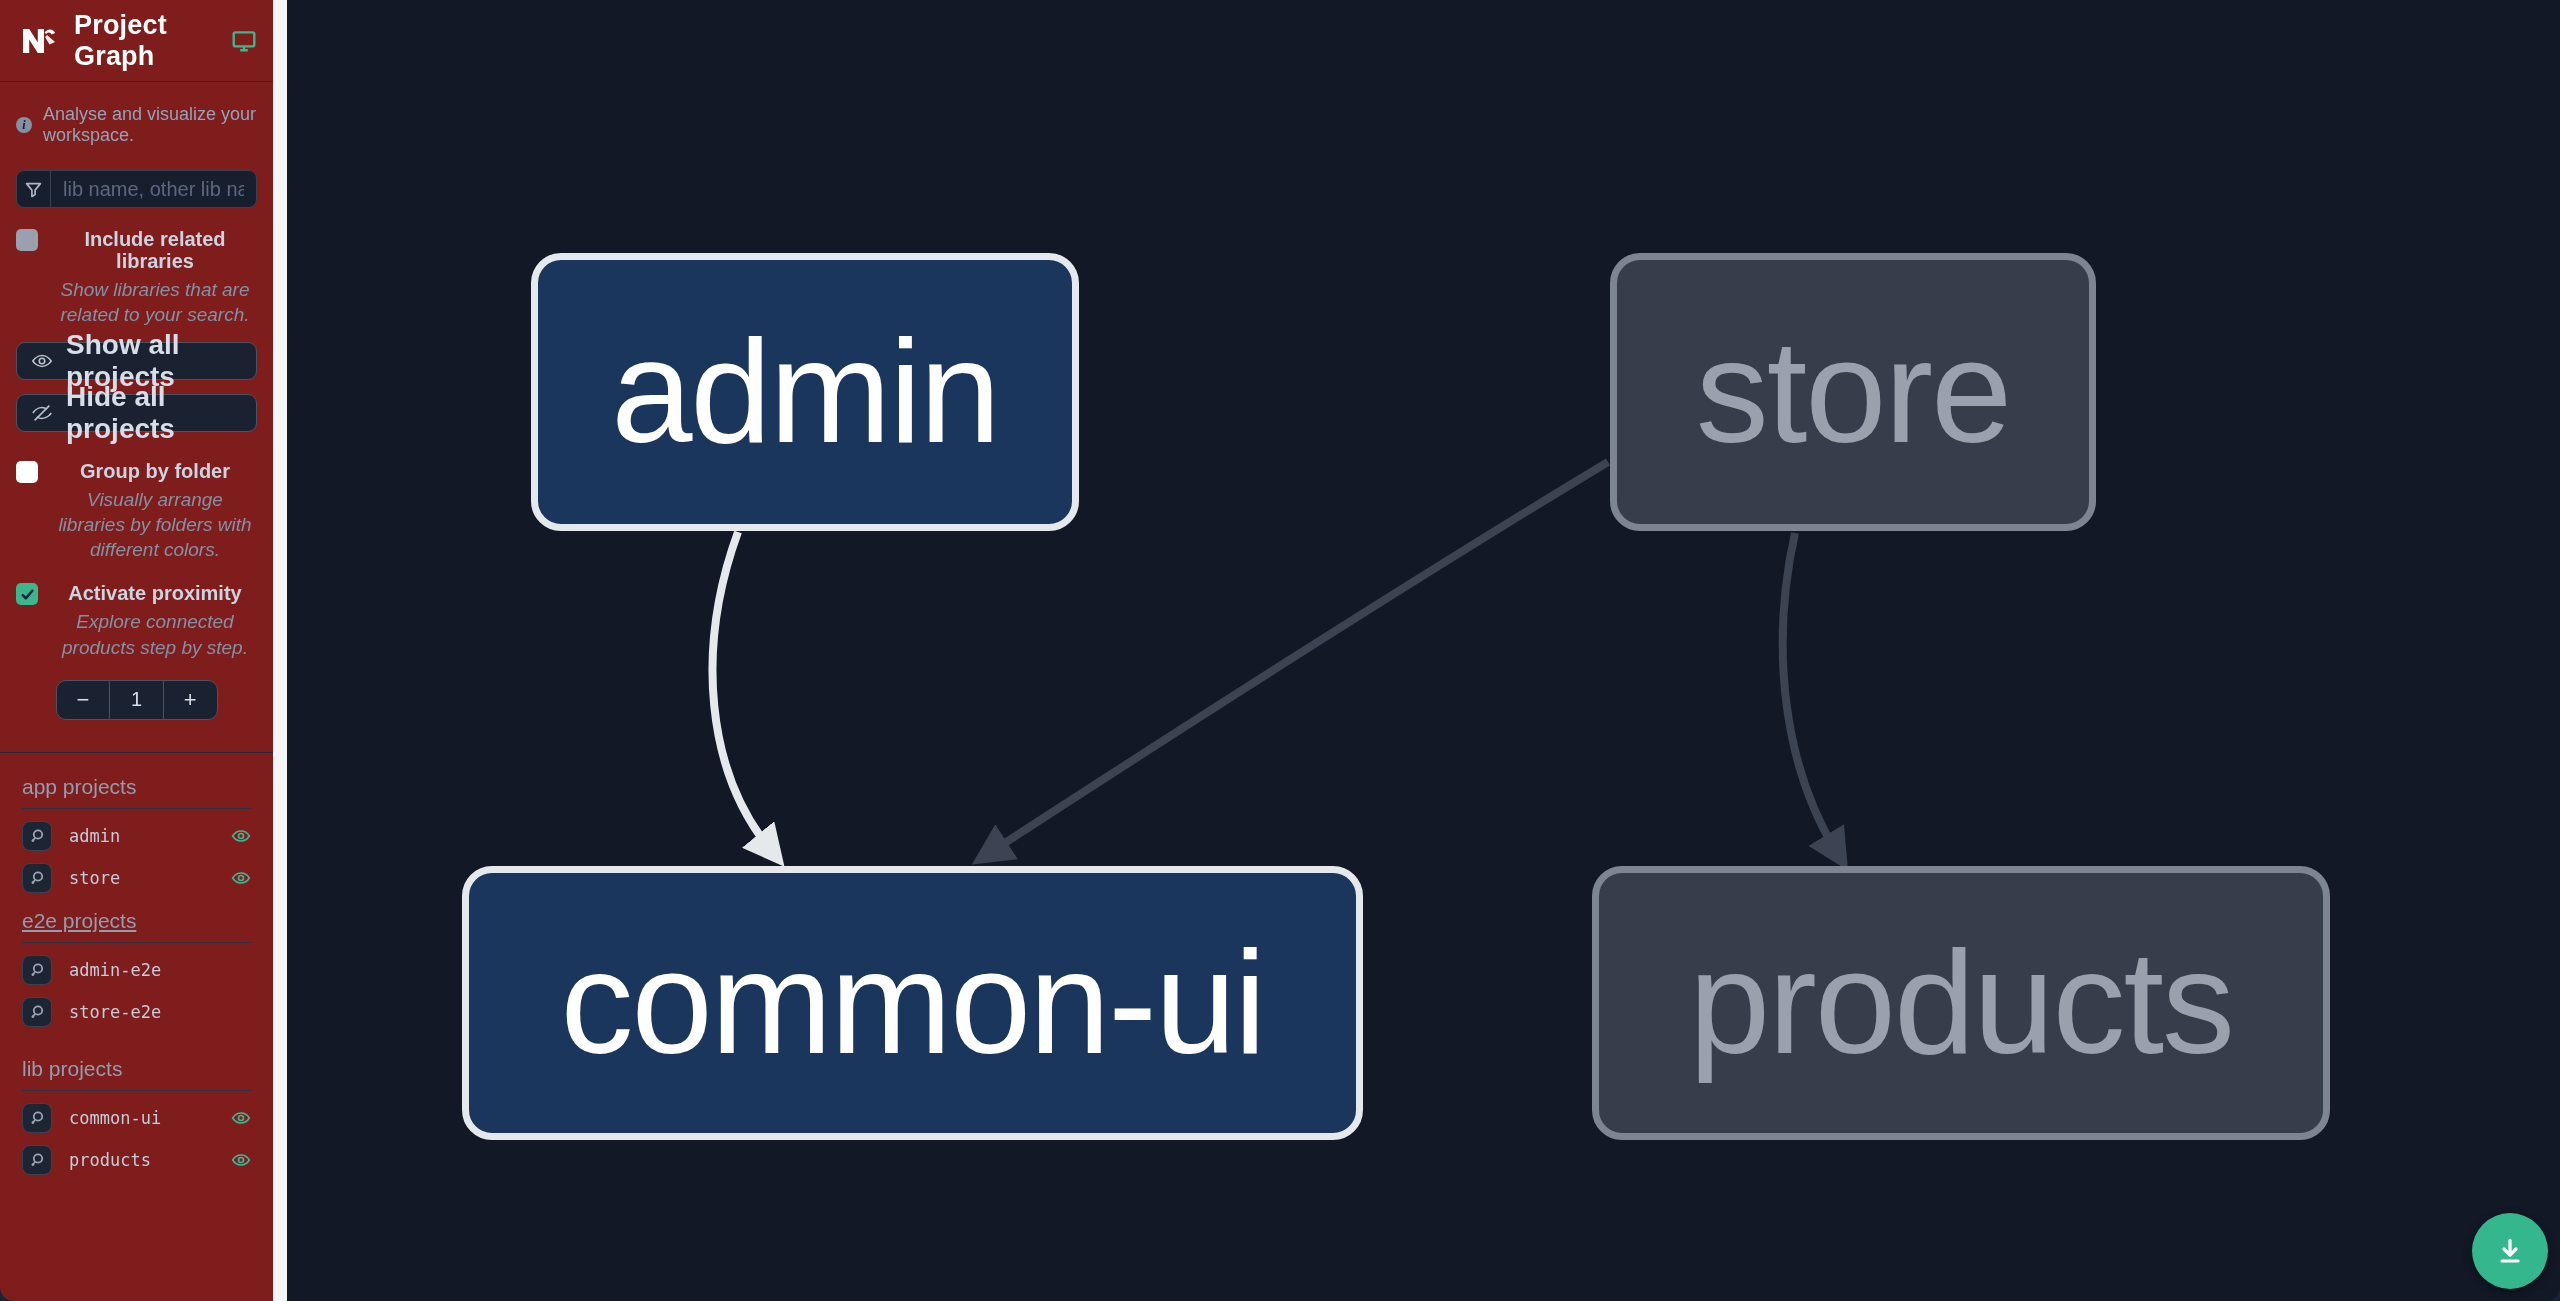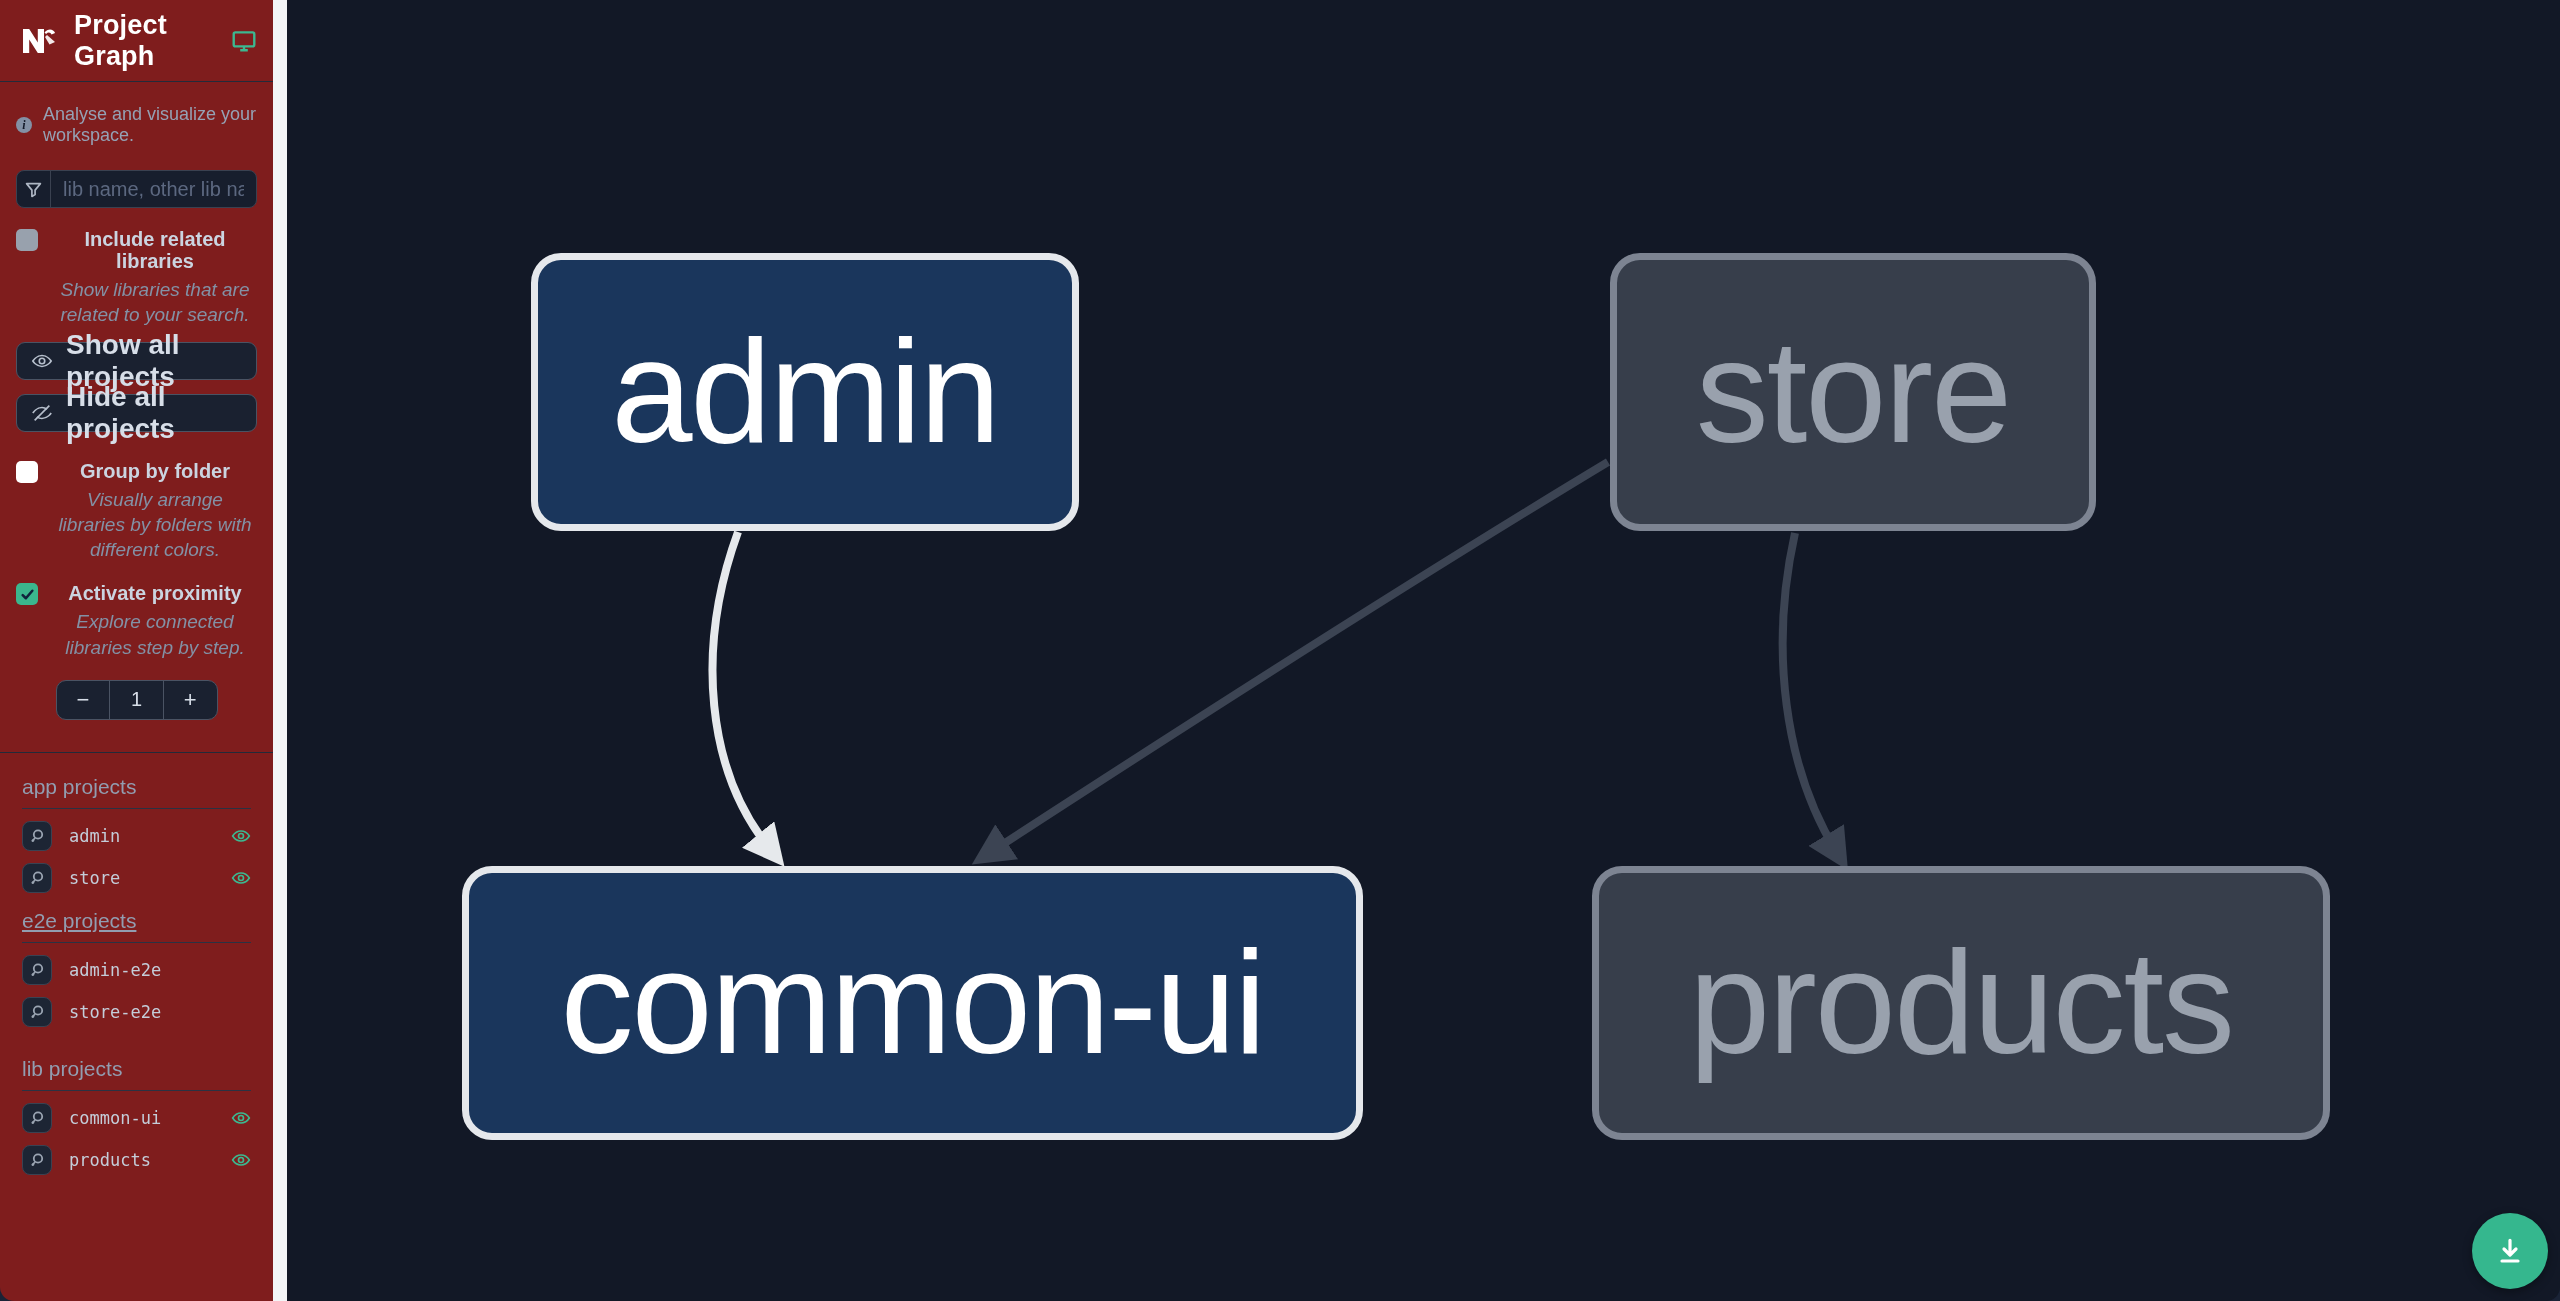--- a/index.html
+++ b/index.html
@@ -158,21 +158,21 @@
     </div>
 
     <div class="cbrow">
       <span class="cb cb-teal">
         <svg viewBox="0 0 14 14" fill="none" stroke="#10233c" stroke-width="2.4" stroke-linecap="round" stroke-linejoin="round">
           <path d="M2.5 7.5 5.5 10.5 11.5 3.5"></path>
         </svg>
       </span>
       <div>
         <div class="cb-label">Activate proximity</div>
-        <div class="cb-desc">Explore connected libraries step by step.</div>
+        <div class="cb-desc">Explore connected products step by step.</div>
       </div>
     </div>
 
     <div class="stepper">
       <div>−</div>
       <div class="mid">1</div>
       <div>+</div>
     </div>
 
     <div class="list-divider"></div>

